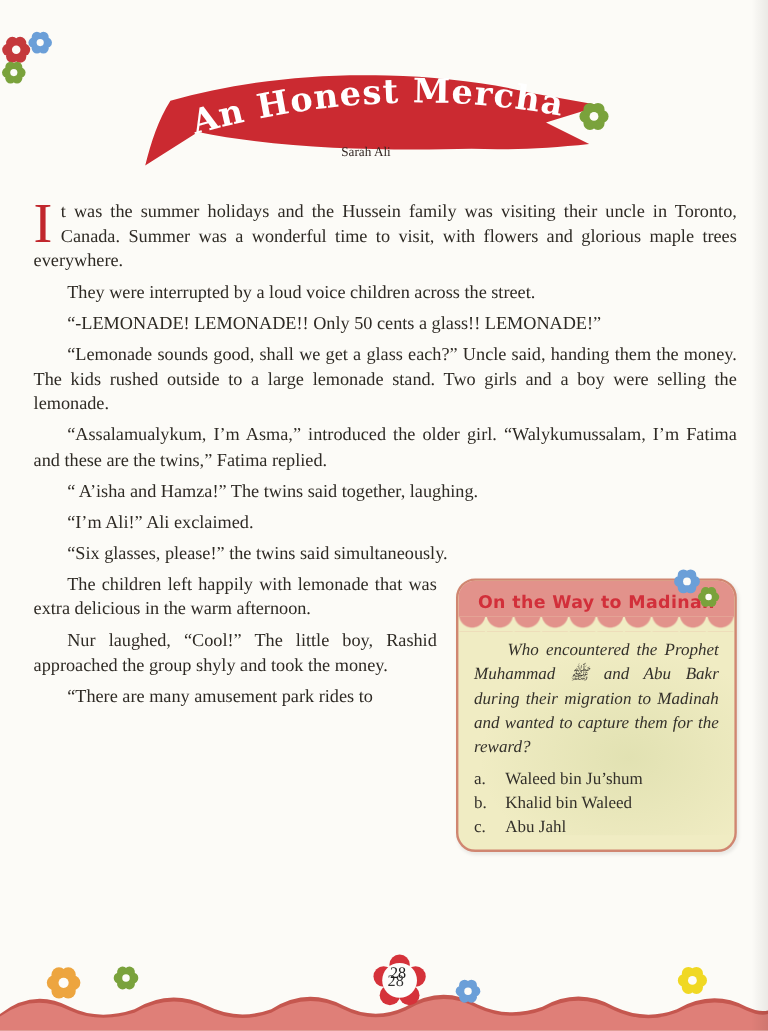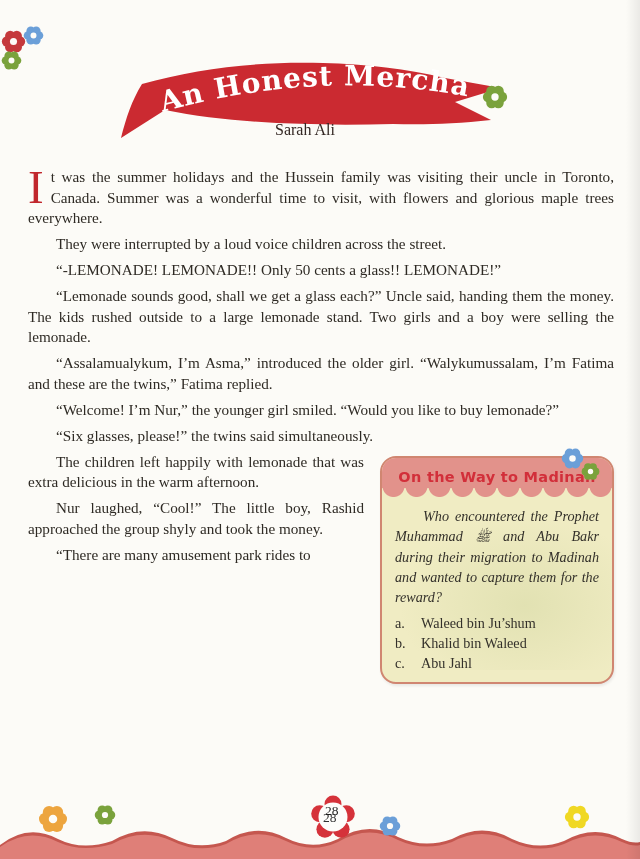--- a/index.html
+++ b/index.html
@@ -18,21 +18,21 @@
   .fl{position:absolute;display:block;}
 
   
   .banner-svg{position:absolute;left:103px;top:52px;width:424px;height:92px;}
   .banner-title-text{
     font-family:"DejaVu Serif", serif;font-weight:bold;
     letter-spacing:1px;fill:#ffffff;font-size:28px;
   }
   .author{
     position:absolute;left:105px;top:121px;width:400px;text-align:center;
-    font-size:16px;color:#332723;
+    font-size:11px;color:#332723;
   }
 
   
   .story{
     position:absolute;left:28px;top:167px;width:586px;
     font-size:15.2px;line-height:20.5px;color:#2e2a24;
     text-align:justify;
   }
   .story p{margin:0 0 5.5px 0;text-indent:28px;}
   .story p.first{text-indent:0;}
@@ -129,21 +129,22 @@
     </svg>
 
   <div class="author">Sarah Ali</div>
 
   <div class="story">
     <p class="first"><span class="dropcap">I</span><span>t was the summer holidays and the Hussein family was visiting their uncle in Toronto, Canada. Summer was a wonderful time to visit, with flowers and glorious maple trees everywhere.</span></p>
     <p>They were interrupted by a loud voice children across the street.</p>
     <p>“-LEMONADE! LEMONADE!! Only 50 cents a glass!! LEMONADE!”</p>
     <p>“Lemonade sounds good, shall we get a glass each?” Uncle said, handing them the money. The kids rushed outside to a large lemonade stand. Two girls and a boy were selling the lemonade.</p>
     <p>“Assalamualykum, I’m Asma,” introduced the older girl. “Walykumussalam, I’m Fatima and these are the twins,” Fatima replied.</p>
-    <p>“Welcome! I’m Nur,” the younger girl smiled. “Would you like to buy lemonade?”</p>
+    <p>“ A’isha and Hamza!” The twins said together, laughing.</p>
+    <p>“I’m Ali!” Ali exclaimed.</p>
     <p>“Six glasses, please!” the twins said simultaneously.</p>
 
     <aside class="quiz-float">
       <div class="quiz-box">
         <div class="quiz-header">On the Way to Madinah</div>
         <div class="quiz-scallop"></div>
         <div class="quiz-body">
           <p class="quiz-q"><span>Who encountered the Prophet Muhammad</span>
             <span class="pbuh">ﷺ</span>
             <span>and Abu Bakr during their migration to Madinah and wanted to capture them for the reward?</span></p>

